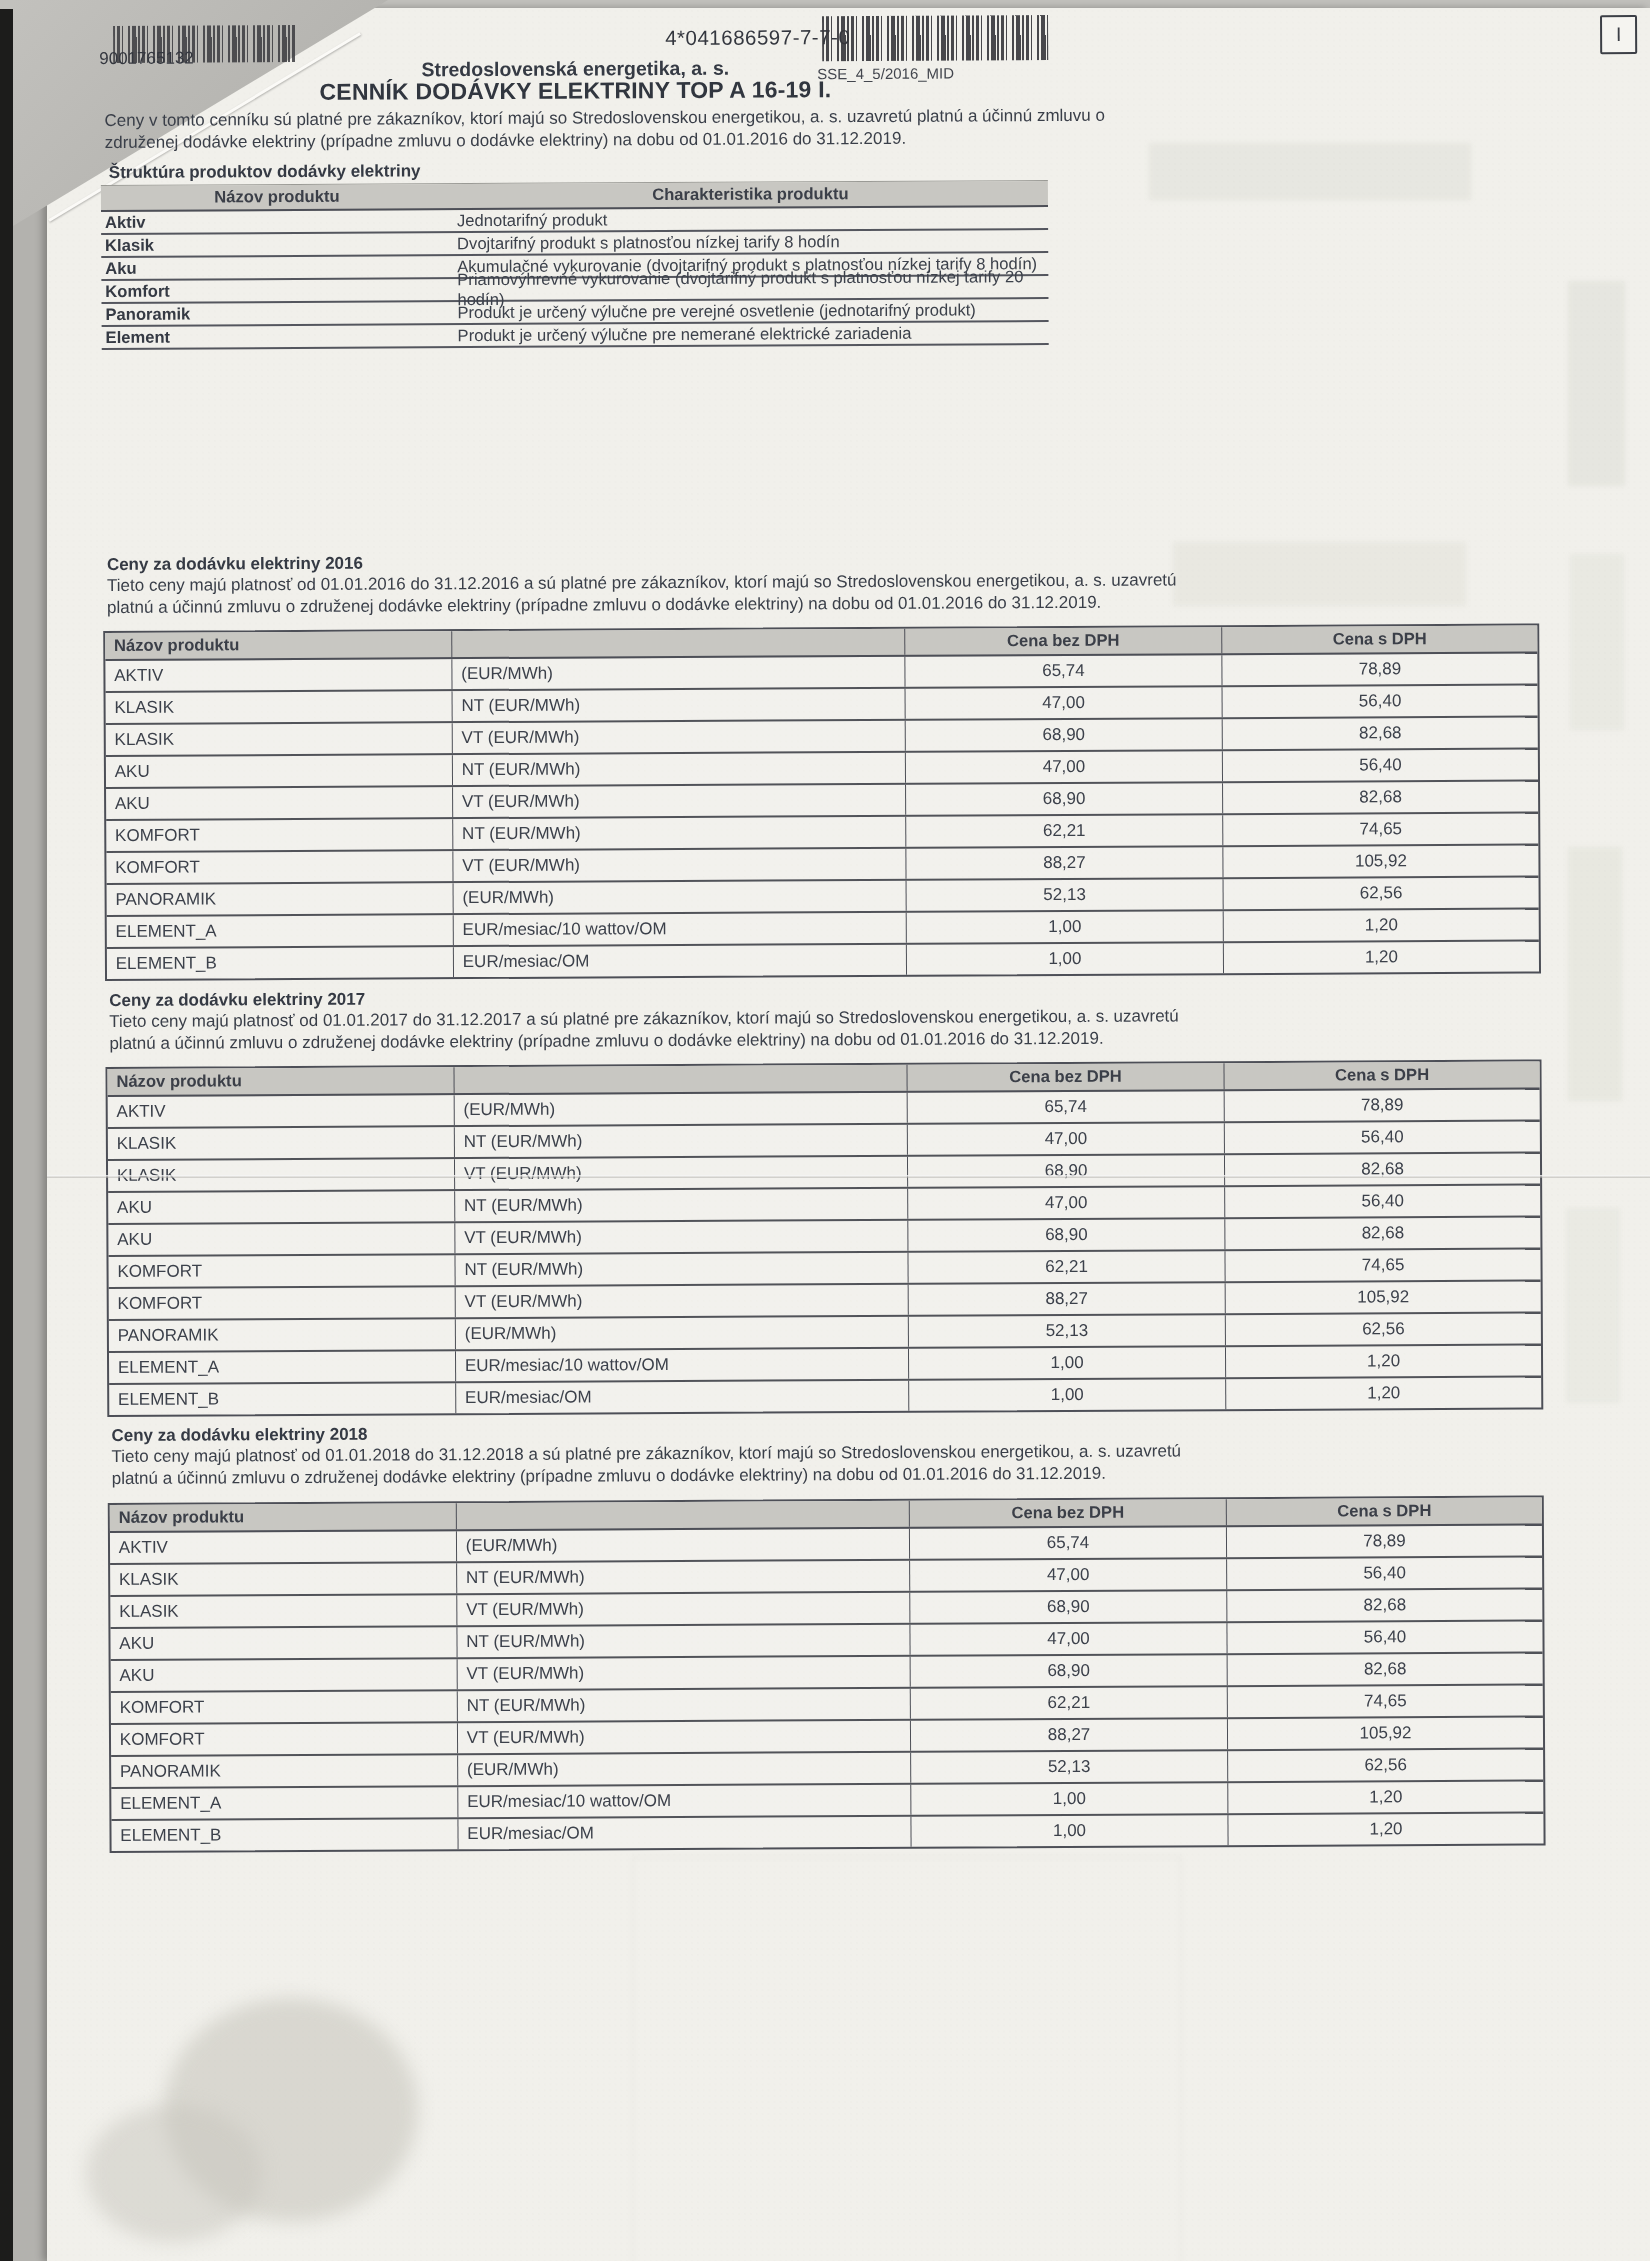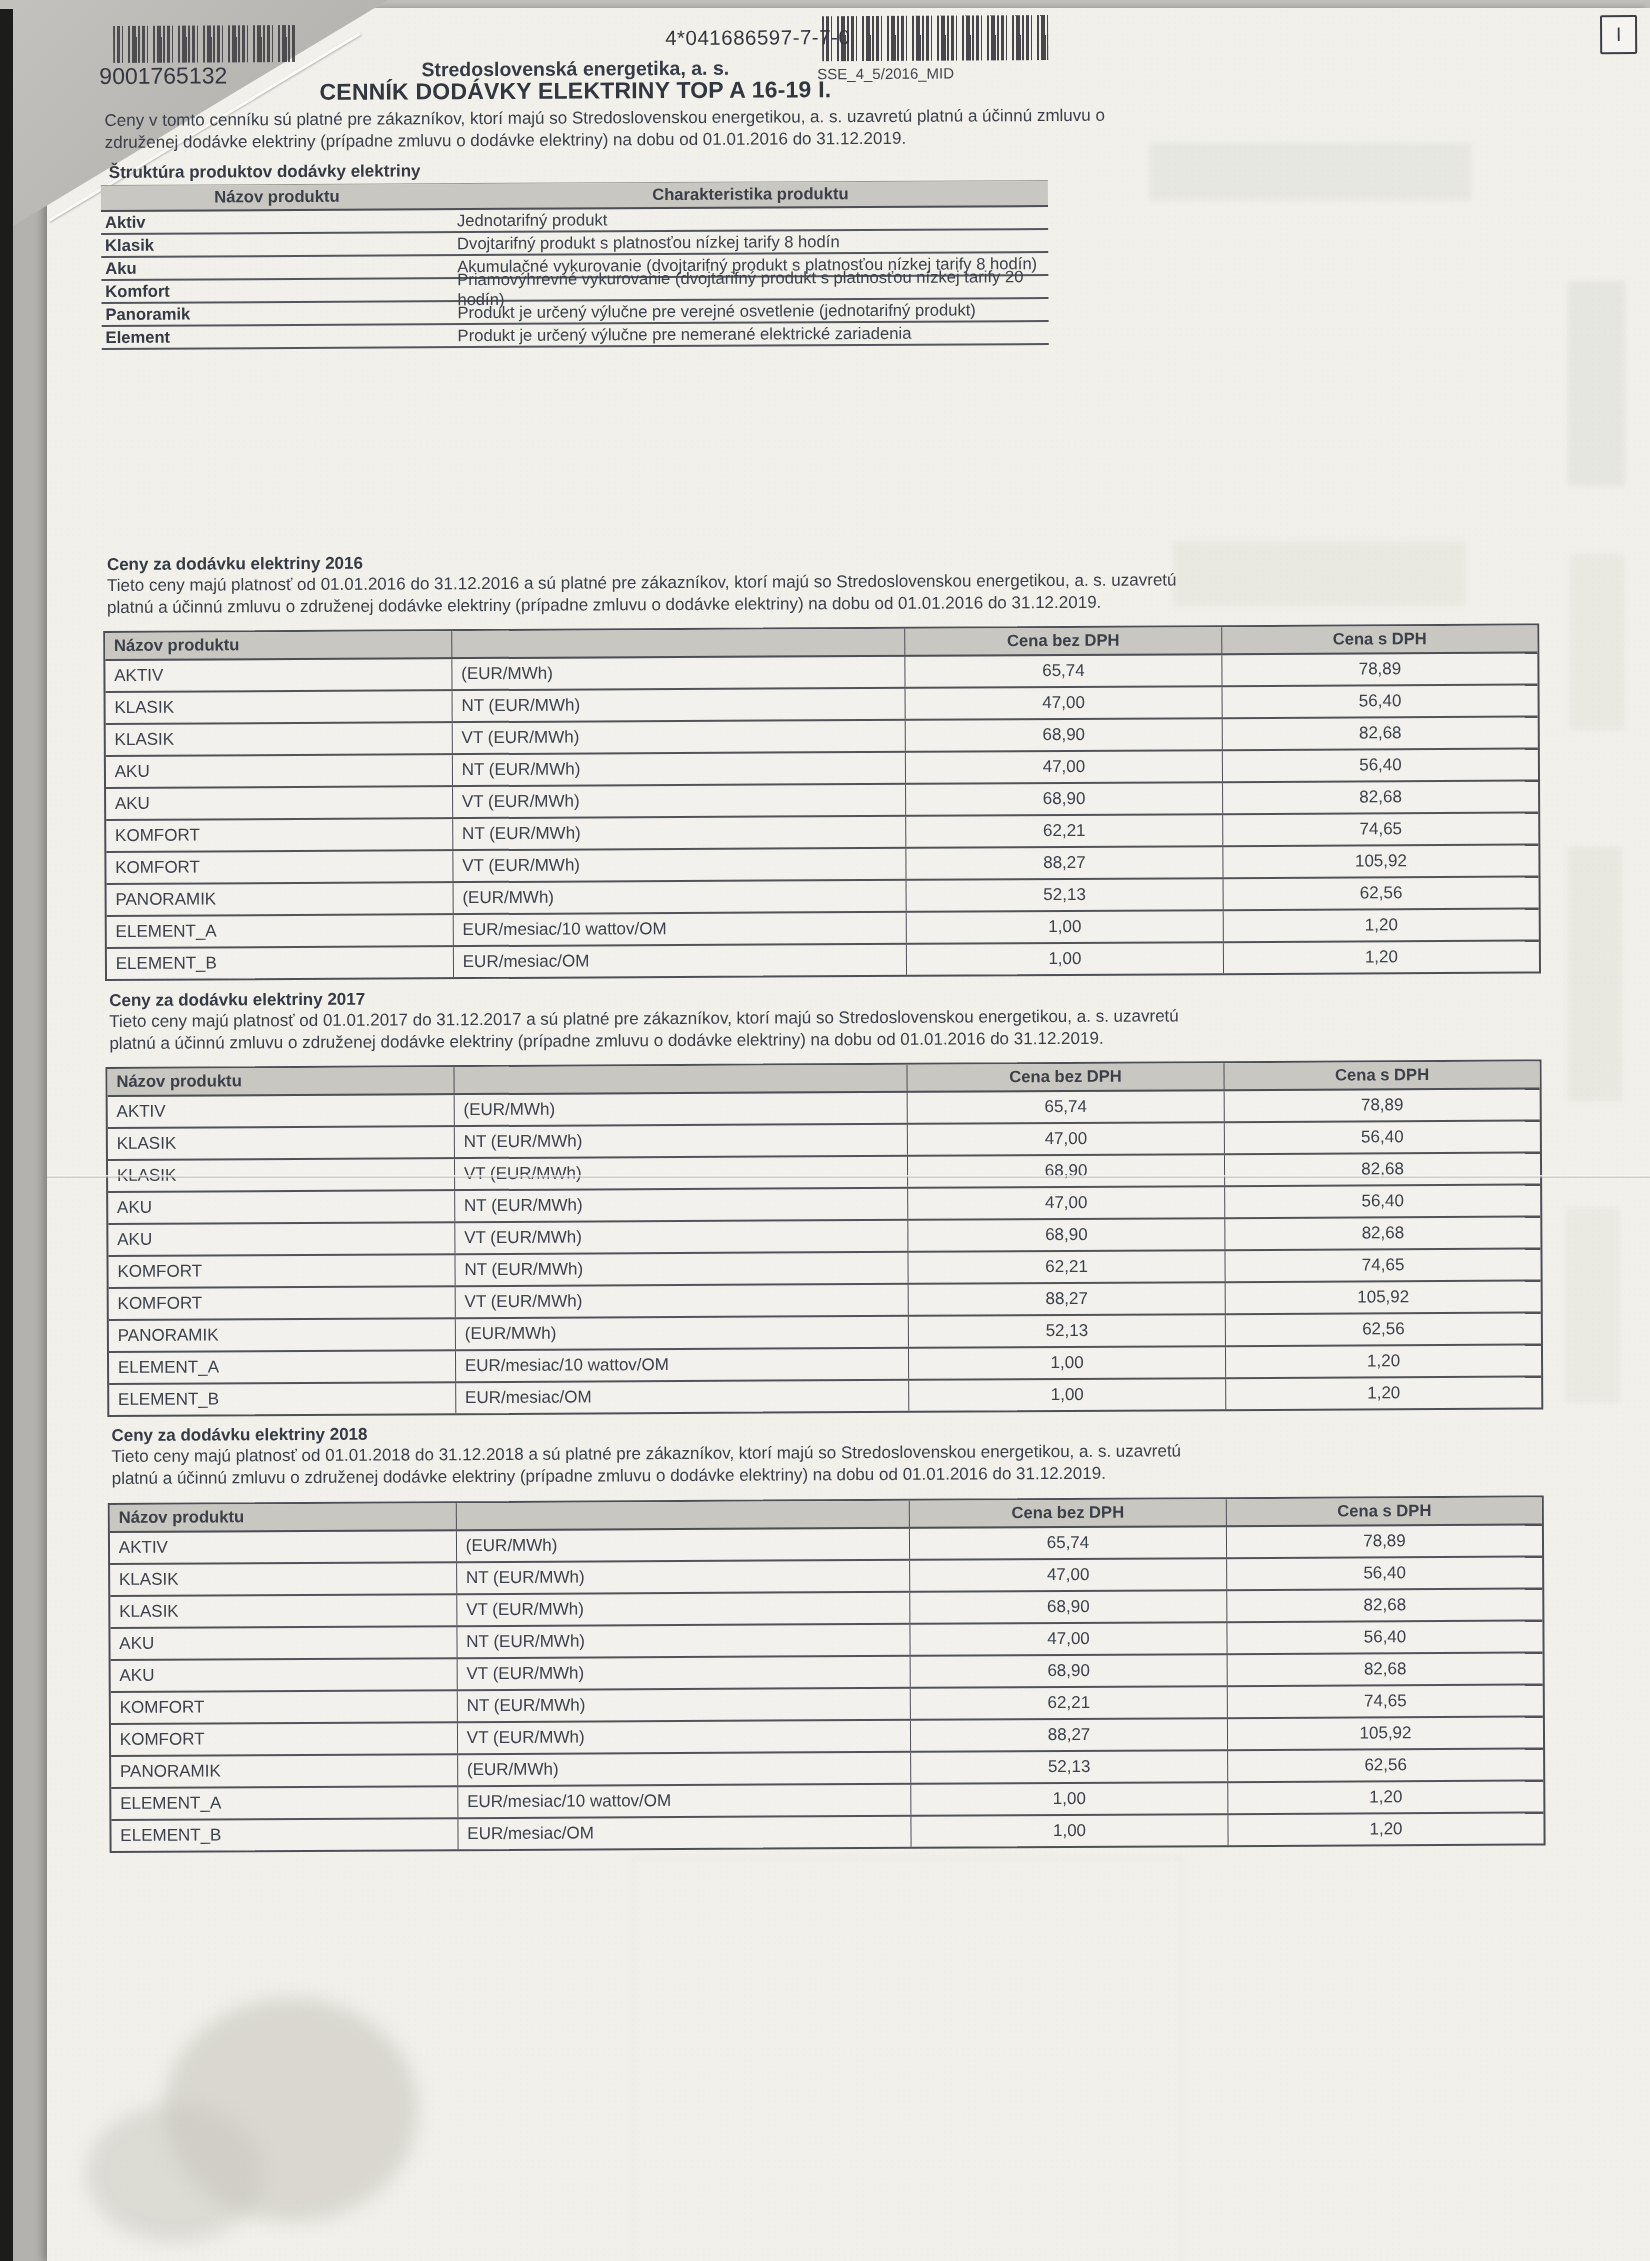--- a/index.html
+++ b/index.html
@@ -35,21 +35,21 @@
   .abs{position:absolute;}
   .barcode{
     background:repeating-linear-gradient(90deg,
       #35353a 0 2px,transparent 2px 3.9px,#35353a 3.9px 6.8px,transparent 6.8px 8.8px,
       #35353a 8.8px 9.8px,transparent 9.8px 14.6px,#35353a 14.6px 16.6px,transparent 16.6px 18.5px,
       #35353a 18.5px 23.4px,transparent 23.4px 25px);
     opacity:.82;
   }
   .barcode-1{left:68px;top:13.7px;width:182px;height:37px;}
   .barcode-2{left:777px;top:7.8px;width:226px;height:45px;opacity:.9;}
-  .code-topleft{left:54px;top:51px;font-size:23px;color:#34373f;}
+  .code-topleft{left:54px;top:37px;font-size:17px;color:#34373f;}
   .doc-number{left:620px;top:16.6px;font-size:20.5px;color:#34373f;letter-spacing:0.5px;}
   .barcode-caption{left:772px;top:57px;font-size:15px;color:#43464e;}
   .marker-box{
     left:1555px;top:10.7px;width:33px;height:35px;border:2px solid #3c3f46;border-radius:2px;
     background:#f5f4f0;text-align:center;line-height:35px;font-size:19.5px;color:#3c3f46;
   }
   .company-name{left:140px;top:48px;width:780px;text-align:center;font-weight:bold;font-size:19.5px;color:#353a44;}
   .doc-title{left:140px;top:68px;width:780px;text-align:center;font-weight:bold;font-size:23px;letter-spacing:0.2px;color:#31363f;}
   .intro{left:59px;top:98px;width:1229px;font-size:17px;line-height:22.4px;}
 

